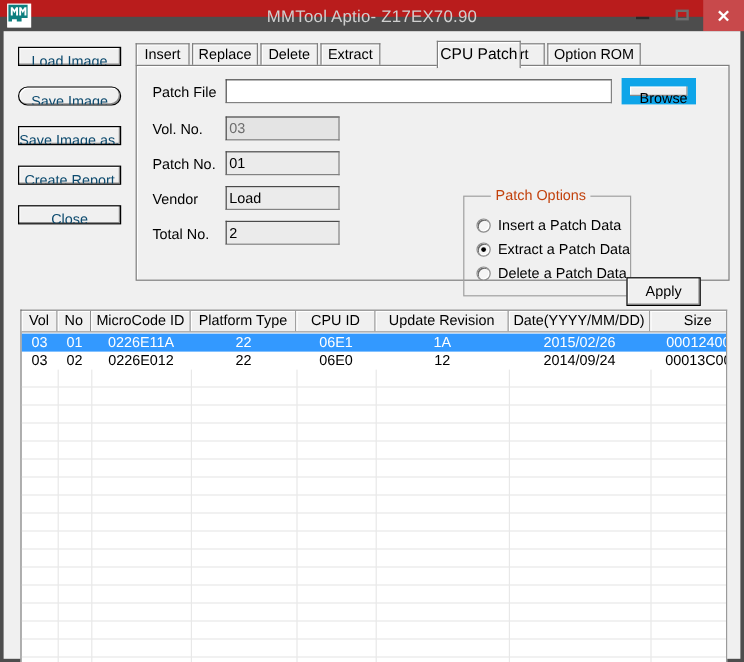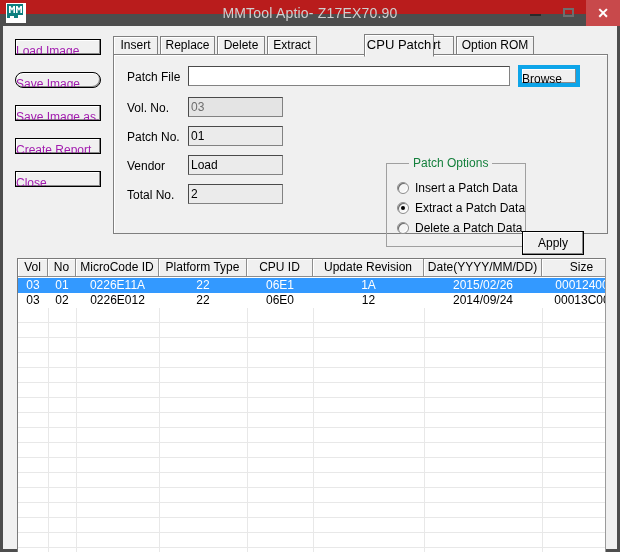--- a/index.html
+++ b/index.html
@@ -108,21 +108,22 @@
     left: 12px;
     width: 86px;
     height: 16px;
     background: #f0f0f0;
     border: 1px solid #000000;
     border-right-color: #000000;
     box-shadow: inset -1px -1px 0 #8a8a8a, inset 1px 1px 0 #ffffff;
     box-sizing: border-box;
     font-family: "Liberation Sans", sans-serif;
     font-size: 12px;
-    color: #a21caf;
+    color: #0c4a6e;
+    text-align: center;
     line-height: 22px;
     cursor: default;
     white-space: nowrap;
     overflow: hidden;
   }
   .cmd-btn.b0 { top: 13px; }
   .cmd-btn.b1 { top: 46px; border-radius: 11px; }
   .cmd-btn.b2 { top: 79px; }
   .cmd-btn.b3 { top: 112px; }
   .cmd-btn.b4 { top: 145px; }
@@ -204,25 +205,25 @@
     background: #e4e4e4;
     color: #6d6d6d;
   }
   .ffield.readonlyish {
     background: #ebebeb;
   }
 
   .browse-btn {
     position: absolute;
     background: #f0f0f0;
-    border: 4px solid #0ea5e9;
+    border: 7px solid #0ea5e9;
     box-shadow: inset -1px -1px 0 #8a8a8a, inset 1px 1px 0 #ffffff;
     box-sizing: border-box;
     font-size: 12px;
-    text-align: left;
+    text-align: right;
     color: #000000;
     cursor: default;
     white-space: nowrap;
   }
 
   
   .groupbox {
     position: absolute;
     left: 272px;
     top: 108px;
@@ -231,21 +232,21 @@
     border: 1px solid #a0a0a0;
     box-sizing: border-box;
   }
   .group-title {
     position: absolute;
     left: 22px;
     top: -8px;
     padding: 0 4px;
     background: #f0f0f0;
     font-size: 12px;
-    color: #15803d;
+    color: #c2410c;
     white-space: nowrap;
   }
   .radio-row {
     position: absolute;
     left: 10px;
     height: 16px;
     white-space: nowrap;
     cursor: default;
   }
   .radio-mark {

